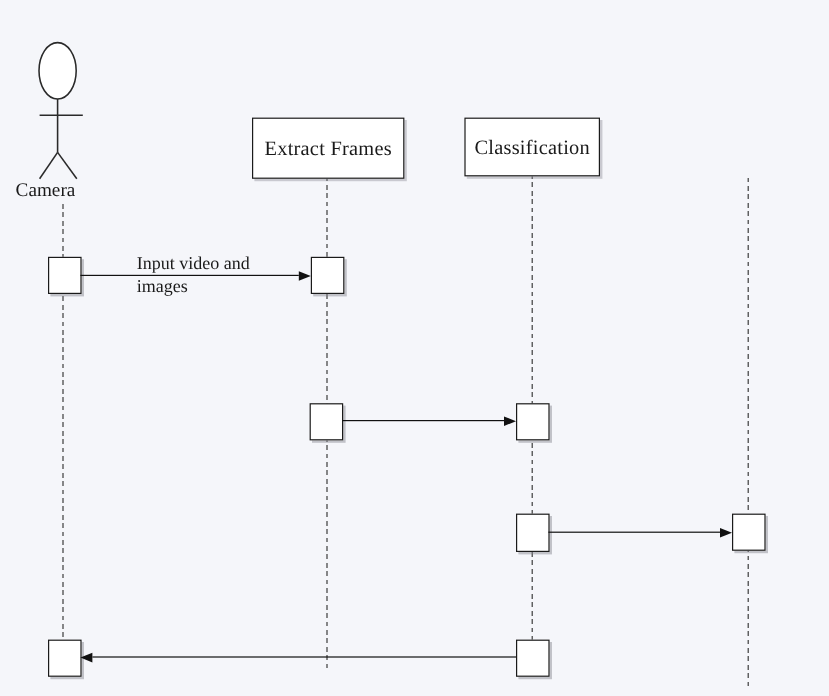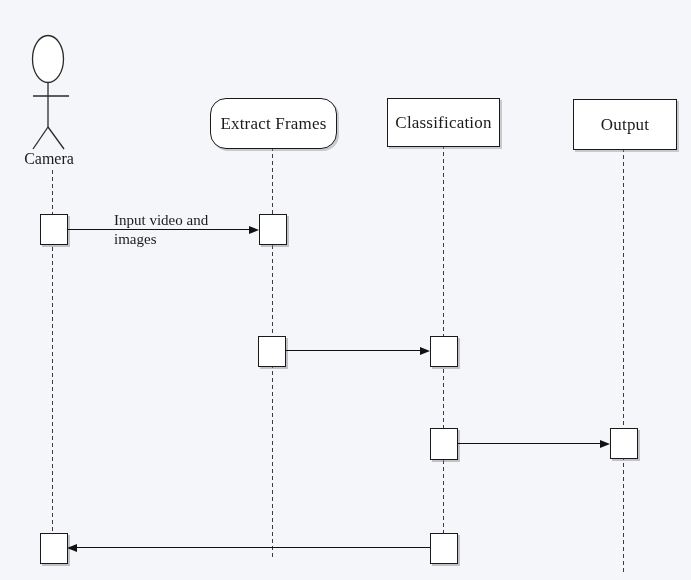--- a/index.html
+++ b/index.html
@@ -71,21 +71,20 @@
     position: absolute;
     font-size: 15px;
     line-height: 19px;
     white-space: normal;
   }
   .center { text-align: center; }
 
   .actor-label {
     position: absolute;
     font-size: 16px;
-    text-align: center;
   }
 </style>
 </head>
 <body>
 
 <div id="stage">
 
   <div class="lifeline" style="left:52px;  top:170px; height:393px;"></div>
   <div class="lifeline" style="left:272px; top:147px; height:410px;"></div>
   <div class="lifeline" style="left:443px; top:145px; height:418px;"></div>
@@ -93,28 +92,25 @@
 
   <svg class="abs" style="left:13px; top:30px;" width="70" height="122" viewBox="0 0 70 122">
     <ellipse cx="35" cy="29" rx="15.5" ry="23.5" fill="#ffffff" stroke="#2a2a2a" stroke-width="1.3"></ellipse>
     <line x1="35" y1="52.5" x2="35" y2="97" stroke="#2a2a2a" stroke-width="1.3"></line>
     <line x1="20" y1="66" x2="56" y2="66" stroke="#2a2a2a" stroke-width="1.3"></line>
     <line x1="35" y1="97" x2="20" y2="119" stroke="#2a2a2a" stroke-width="1.3"></line>
     <line x1="35" y1="97" x2="51" y2="119" stroke="#2a2a2a" stroke-width="1.3"></line>
   </svg>
   <div class="actor-label" style="left:13px; top:150px; width:72px;">Camera</div>
 
-  <div class="participant" style="left:210px; top:98px; width:125px; height:49px;border-radius:16px;">
+  <div class="participant" style="left:210px; top:98px; width:125px; height:49px;">
     <span>Extract Frames</span>
   </div>
   <div class="participant" style="left:387px; top:98px; width:111px; height:47px;">
     <span>Classification</span>
-  </div>
-  <div class="participant" style="left:573px; top:99px; width:102px; height:49px;">
-    <span>Output</span>
   </div>
 
   <div class="activation" style="left:40px;  top:214px;"></div>
   <div class="activation" style="left:259px; top:214px;"></div>
   <div class="msg-line" style="left:67px;  top:229px; width:182px;"></div>
   <div class="head-right" style="left:249px; top:225.5px;"></div>
   <div class="msg-label" style="left:98px;  top:211px; width:118px;margin-left:16px;">Input video and images</div>
 
   <div class="activation" style="left:258px; top:336px;"></div>
   <div class="activation" style="left:430px; top:336px;"></div>

